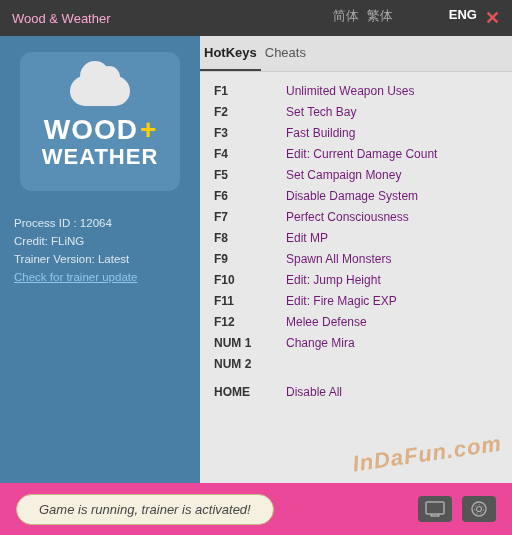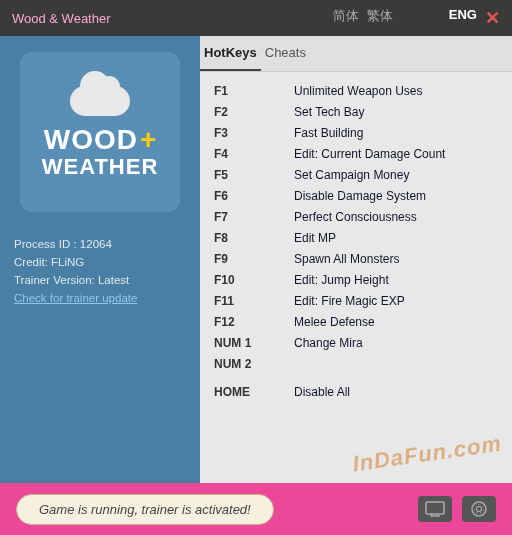--- a/index.html
+++ b/index.html
@@ -59,21 +59,21 @@
       background: #4a7fa5;
       display: flex;
       flex-direction: column;
       align-items: center;
       padding-top: 16px;
       position: relative;
       overflow: hidden;
     }
     .game-logo {
       width: 160px;
-      height: 160px;
+      height: 139px;
       background: #5a8fb5;
       border-radius: 12px;
       display: flex;
       flex-direction: column;
       align-items: center;
       justify-content: center;
       margin-bottom: 16px;
       position: relative;
     }
     .logo-cloud {
@@ -169,31 +169,31 @@
       font-size: 12px;
       color: #222;
       flex: 1;
       overflow-y: auto;
     }
     .hotkey-item {
       display: flex;
       align-items: baseline;
       margin-bottom: 3px;
       line-height: 1.5;
+      gap: 20px;
     }
     .hotkey-key {
       min-width: 52px;
       font-weight: 600;
       color: #333;
       font-size: 12px;
     }
     .hotkey-desc {
-      color: #0f172a;
+      color: #701a75;
       font-size: 12px;
-      margin-left: 28px;
     }
     .hotkey-home {
       margin-top: 10px;
     }
 
     
     .bottom-bar {
       height: 52px;
       background: #ec4899;
       display: flex;

